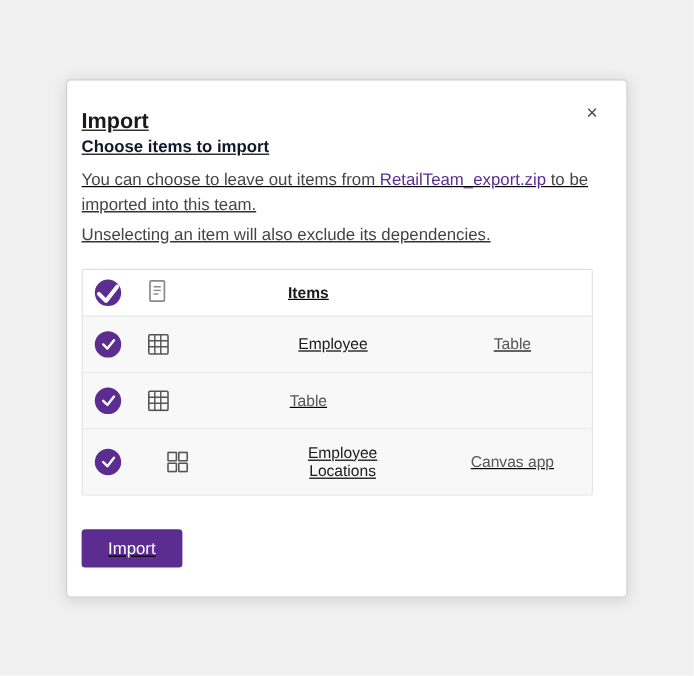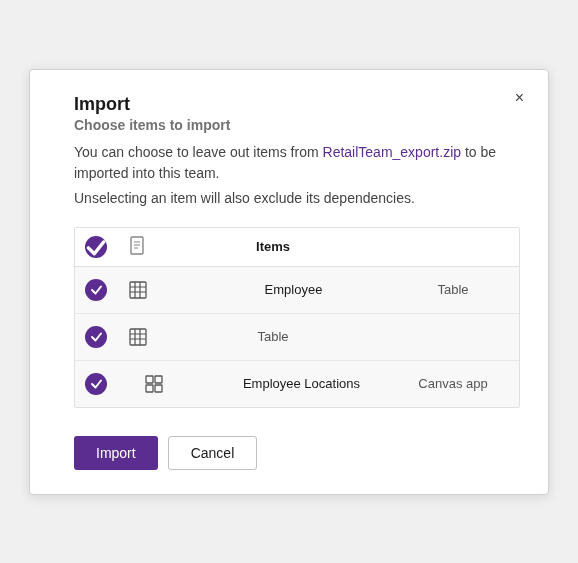--- a/index.html
+++ b/index.html
@@ -9,24 +9,25 @@
       align-items: center;
       justify-content: center;
       width: 578px;
       height: 563px;
       font-family: 'Segoe UI', Arial, sans-serif;
     }
     .dialog {
       background: #fff;
       border: 1px solid #d0d0d0;
       border-radius: 4px;
-      width: 520px;
-      padding: 24px 28px 24px 44px;
+      width: 468px;
+      padding: 24px 28px 24px 12px;
       position: relative;
       box-shadow: 0 2px 12px rgba(0,0,0,0.12);
+      text-decoration: underline;
     }
     .dialog-title {
       font-size: 18px;
       font-weight: 600;
       color: #1a1a1a;
       margin-bottom: 14px;
     }
     .close-btn {
       position: absolute;
       top: 18px;
@@ -170,21 +171,21 @@
     }
   </style>
 </head>
 <body>
 
 <div class="dialog">
   <span class="dialog-title">Import</span>
   <button class="close-btn">×</button>
 
   <div>
-    <div class="subtitle" style="font-weight:600; color:#737373; font-size:14px; margin-bottom:6px;">Choose items to import</div>
+    <div class="subtitle" style="font-weight:600; color:#0f172a; font-size:14px; margin-bottom:6px;">Choose items to import</div>
     <div class="subtitle">
       You can choose to leave out items from <span style="color:#5c2d91;">RetailTeam_export.zip</span> to be imported into this team.
     </div>
     <div class="subtitle">Unselecting an item will also exclude its dependencies.</div>
   </div>
 
   <div class="table-container">
 
     <div class="table-header">
       <div class="col-check">
@@ -263,15 +264,14 @@
           <rect x="10" y="10" width="7" height="7" rx="0.5" stroke="#555" stroke-width="1.3" fill="none"></rect>
         </svg>
       </div>
       <div class="col-name">Employee Locations</div>
       <div class="col-type">Canvas app</div>
     </div>
   </div>
 
   <div class="dialog-footer">
     <button class="btn-import">Import</button>
-    <button class="btn-cancel">Cancel</button>
   </div>
 </div>
 
 </body></html>

